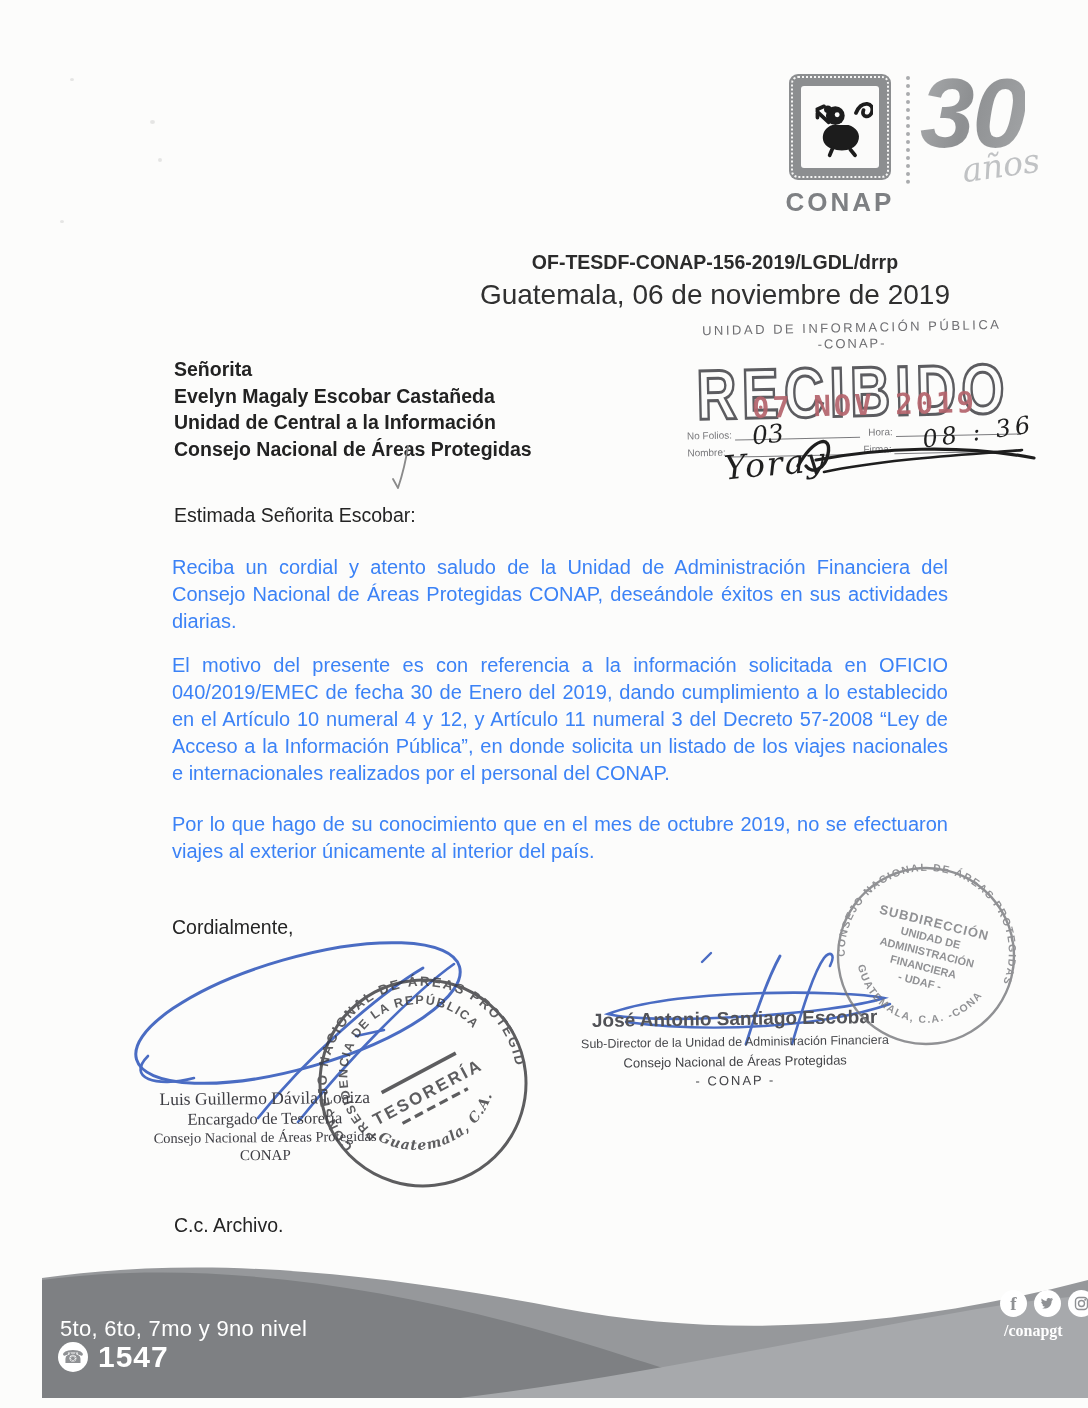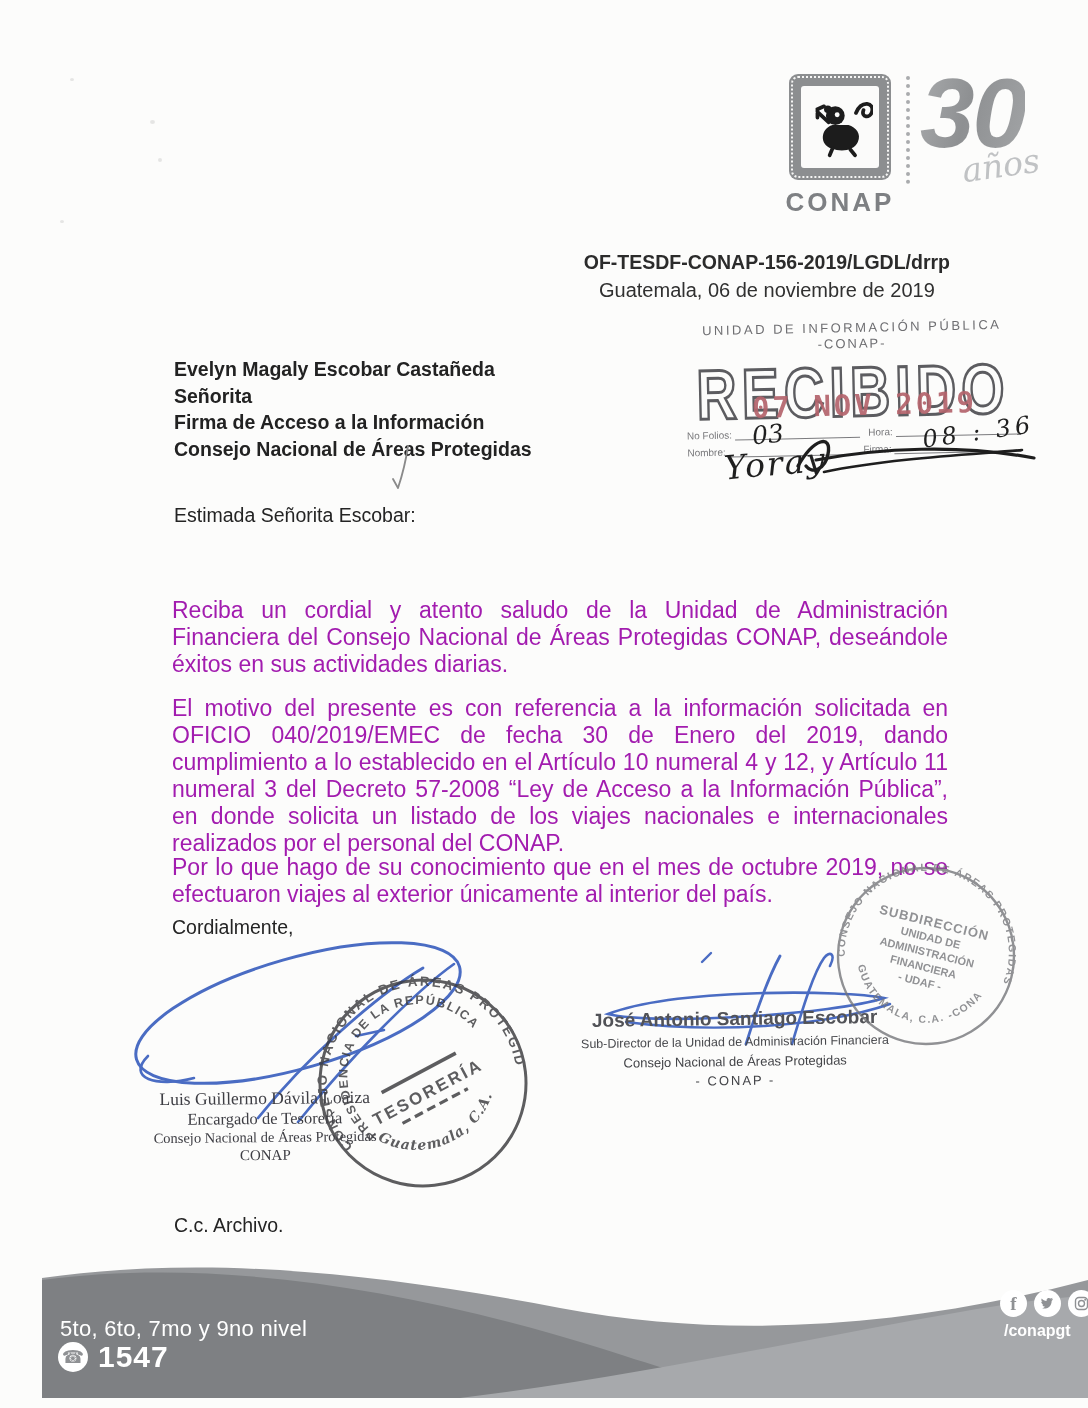--- a/index.html
+++ b/index.html
@@ -22,38 +22,38 @@
   .logo-divider{position:absolute;left:906px;top:76px;height:108px;width:0;border-left:4px dotted #a9abad;}
   .anniv-30{position:absolute;left:920px;top:64px;font-size:98px;line-height:1;font-weight:800;
     background:linear-gradient(105deg,#a9abad 0%,#8e9092 45%,#a2a4a6 100%);
     -webkit-background-clip:text;background-clip:text;color:transparent;letter-spacing:-2px;font-style:italic;}
   .anniv-word{position:absolute;left:962px;top:146px;font-family:"DejaVu Serif",serif;
     font-style:italic;font-size:33px;color:#c0c2c4;transform:rotate(-8deg);}
 
   
   .ref-block{position:absolute;right:138px;top:251px;text-align:center;}
   .ref-number{font-size:19.5px;font-weight:700;color:#2b2b2b;}
-  .ref-date{font-size:20px;margin-top:5px;color:#303030;}
+  .ref-date{font-size:28px;margin-top:5px;color:#303030;}
 
   
   .rstamp{position:absolute;left:686px;top:320px;width:334px;transform:rotate(-1.2deg);color:#56565a;}
   .rstamp-h1{font-size:13px;letter-spacing:2.5px;text-align:center;opacity:.85;}
   .rstamp-h2{font-size:13px;letter-spacing:2px;text-align:center;opacity:.85;margin-top:1px;}
   .rstamp-word{margin-top:0px;text-align:center;font-size:54px;font-weight:800;letter-spacing:5px;
     color:transparent;-webkit-text-stroke:2.3px #47474b;transform:scale(1.03,1.3);transform-origin:center top;opacity:.88;}
   .rstamp-row{display:flex;align-items:flex-end;font-size:10px;opacity:.8;margin-top:6px;}
   .rstamp-row .lbl{white-space:nowrap;padding-right:3px;}
   .rstamp-row .line{flex:1;border-bottom:1.6px solid #5a5a5e;height:10px;}
   .rstamp-date{position:absolute;left:752px;top:388px;font-family:"DejaVu Sans Mono",monospace;
     font-weight:700;font-size:29px;letter-spacing:3px;color:#b4646c;transform:rotate(-1.5deg);opacity:.92;}
   .hand{font-family:"DejaVu Serif",serif;font-style:italic;color:#1f1f1f;}
 
   
   .addr-line{font-size:19.5px;font-weight:700;line-height:26.5px;color:#222;}
-  .body-par{font-size:23px;line-height:27px;text-align:justify;color:#a21caf;width:776px;margin-top:43px;}
+  .body-par{font-size:20px;line-height:27px;text-align:justify;color:#3b82f6;width:776px;}
   .plain{font-size:19.5px;color:#242424;}
 
   
   .sigL-text{position:absolute;left:110px;top:1088px;width:310px;text-align:center;
     font-family:"Liberation Serif",serif;color:#3e3e44;transform:rotate(-0.6deg);}
   .sigL-text .n1{font-size:17.5px;}
   .sigL-text .n2{font-size:16.5px;line-height:19px;}
   .sigL-text .n3{font-size:14.5px;line-height:18px;}
   .sigL-text .n4{font-size:15px;line-height:18px;}
   .sigR-text{position:absolute;left:560px;top:1008px;width:350px;text-align:center;transform:rotate(-0.8deg);}
@@ -133,23 +133,23 @@
   <div class="abs hand" style="left:752px;top:420px;font-size:25px;transform:rotate(-6deg);">03</div>
   <div class="abs hand" style="left:922px;top:418px;font-size:24px;transform:rotate(-8deg);letter-spacing:4px;">08 : 36</div>
   <div class="abs hand" style="left:724px;top:444px;font-size:33px;transform:rotate(-5deg);letter-spacing:2px;">Yoray</div>
   <svg class="abs" style="left:790px;top:428px;" width="250" height="62" viewBox="0 0 250 62">
     <path d="M8,38 C24,10 42,6 38,26 C35,42 22,46 16,38" fill="none" stroke="#1e1e1e" stroke-width="3.4" stroke-linecap="round"></path>
     <path d="M26,32 C90,20 170,16 244,30" fill="none" stroke="#1e1e1e" stroke-width="3.2" stroke-linecap="round"></path>
     <path d="M34,44 C100,30 190,26 232,22" fill="none" stroke="#1e1e1e" stroke-width="2.6" stroke-linecap="round"></path>
   </svg>
 
   <div class="abs" style="left:174px;top:356px;">
+    <div class="addr-line">Señorita</div>
     <div class="addr-line">Evelyn Magaly Escobar Castañeda</div>
-    <div class="addr-line">Señorita</div>
-    <div class="addr-line">Firma de Acceso a la Información</div>
+    <div class="addr-line">Unidad de Central a la Información</div>
     <div class="addr-line">Consejo Nacional de Áreas Protegidas</div>
   </div>
 
   <svg class="abs" style="left:392px;top:444px;" width="26" height="52" viewBox="0 0 26 52">
     <path d="M16,2 C14,16 10,32 6,44 M6,44 L1,35" fill="none" stroke="#8a8a8a" stroke-width="1.8" stroke-linecap="round"></path>
   </svg>
 
   <div class="abs plain" style="left:174px;top:504px;">Estimada Señorita Escobar:</div>
   <div class="abs body-par" style="left:172px;top:554px;">Reciba un cordial y atento saludo de la Unidad de Administración Financiera del Consejo Nacional de Áreas Protegidas CONAP, deseándole éxitos en sus actividades diarias.</div>
   <div class="abs body-par" style="left:172px;top:652px;">El motivo del presente es con referencia a la información solicitada en OFICIO 040/2019/EMEC de fecha 30 de Enero del 2019, dando cumplimiento a lo establecido en el Artículo 10 numeral 4 y 12,  y Artículo 11 numeral 3 del Decreto 57-2008 “Ley de Acceso a la Información Pública”, en donde solicita un listado de los viajes nacionales e internacionales realizados por el personal del CONAP.</div>
@@ -252,15 +252,15 @@
         </svg>
     </div>
     <div class="icon-circle">
       <svg width="15" height="15" viewBox="0 0 15 15">
           <rect x="1.5" y="1.5" width="12" height="12" rx="3.5" fill="none" stroke="#8f9194" stroke-width="1.4"></rect>
           <circle cx="7.5" cy="7.5" r="3" fill="none" stroke="#8f9194" stroke-width="1.4"></circle>
           <circle cx="11.2" cy="3.8" r="1" fill="#8f9194"></circle>
         </svg>
     </div>
   </div>
-  <div class="footer-txt f-handle" style="left:1004px;top:1322px;">/conapgt</div>
+  <div class="footer-txt f-handle" style="left:1004px;top:1322px;font-family:Liberation Serif, serif;">/conapgt</div>
 
 </div>
 
 </body></html>

